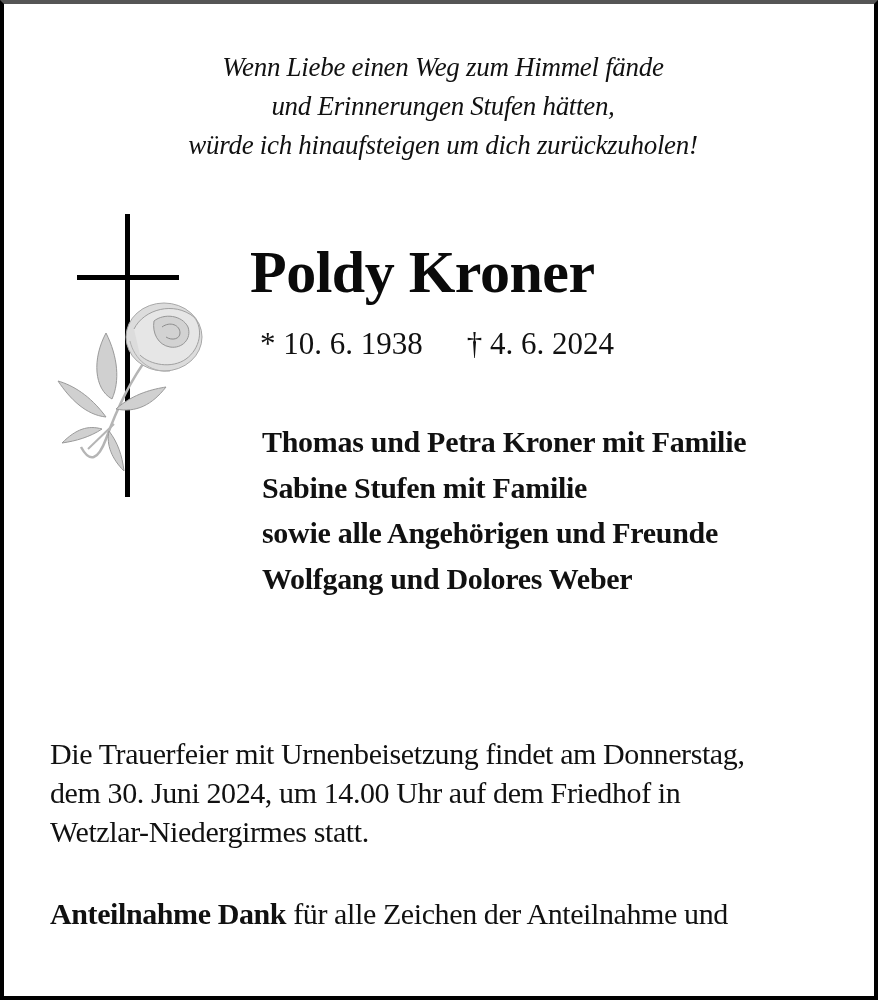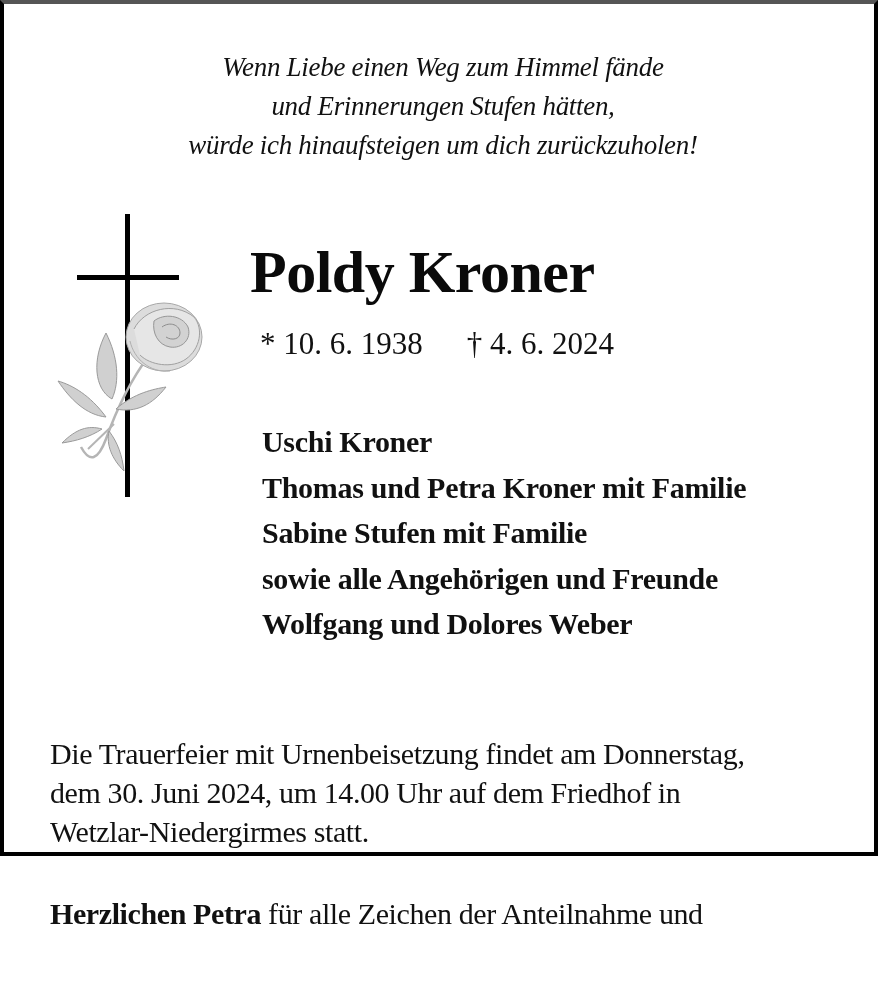--- a/index.html
+++ b/index.html
@@ -1,18 +1,18 @@
 <!DOCTYPE html>
 <html><head>
 <meta charset="utf-8">
 <style>
   html, body { margin: 0; padding: 0; background: #ffffff; }
   body { width: 878px; height: 1000px; position: relative; overflow: hidden; }
   .frame {
-    position: absolute; left: 0; top: 0; width: 878px; height: 856px;
+    position: absolute; left: 0; top: 0; width: 878px; height: 1000px;
     box-sizing: border-box;
     border-left: 4px solid #000; border-right: 4px solid #000;
     border-bottom: 4px solid #000; border-top: 4px solid #555;
     background: #fff;
   }
   .poem {
     position: absolute; left: 0; width: 878px; top: 44px;
     text-align: center; font-style: italic;
     font-family: "Liberation Serif", "DejaVu Serif", serif;
     font-size: 27px; line-height: 39px; color: #111;
@@ -89,30 +89,29 @@
         <path d="M76 132 C80 150 96 164 116 162" fill="none" stroke="#b0b0b0" stroke-width="1"></path>
       </g>
     </svg>
   </div>
 
   <div class="name">Poldy Kroner</div>
 
   <div class="dates"><span>* 10. 6. 1938</span><span style="width:44px"></span><span>† 4. 6. 2024</span></div>
 
   <div class="mourners">
-    <div class="m">Uschi Kroner</div>
     <div class="m">Thomas und Petra Kroner mit Familie</div>
     <div class="m">Sabine Stufen mit Familie</div>
     <div class="m">sowie alle Angehörigen und Freunde</div>
     <div class="m">Wolfgang und Dolores Weber</div>
   </div>
 
   <div class="service">
     <div>Die Trauerfeier mit Urnenbeisetzung findet am Donnerstag,</div>
     <div>dem 30. Juni 2024, um 14.00 Uhr auf dem Friedhof in</div>
     <div>Wetzlar-Niedergirmes statt.</div>
   </div>
 
   <div class="thanks">
-    <div><b>Herzlichen Petra</b><span> für alle Zeichen der Anteilnahme und</span></div>
+    <div><b>Anteilnahme Dank</b><span> für alle Zeichen der Anteilnahme und</span></div>
   </div>
 
 </div>
 
 </body></html>

